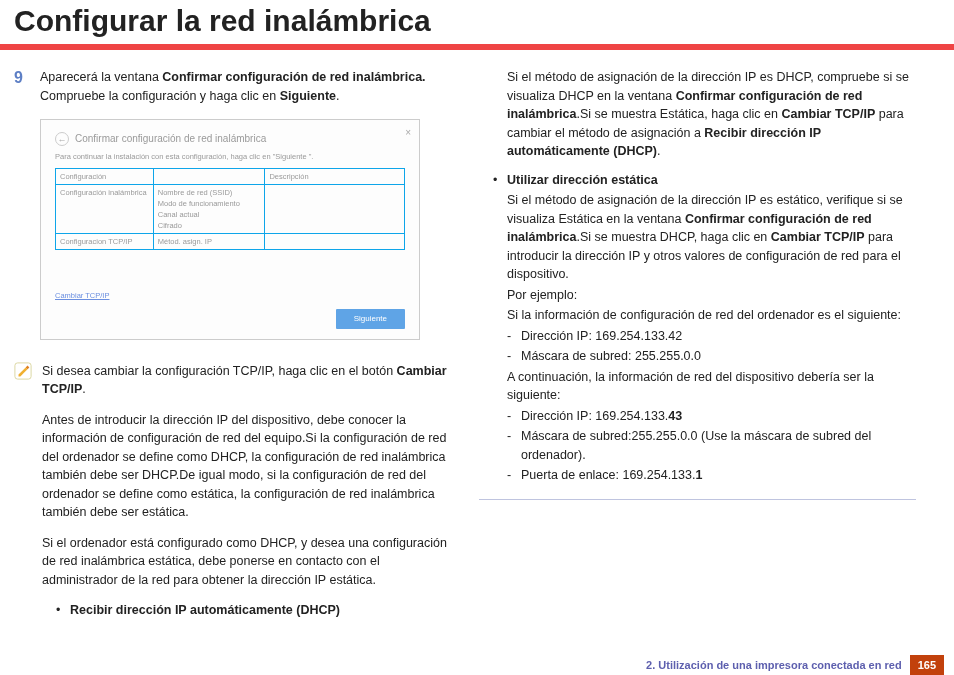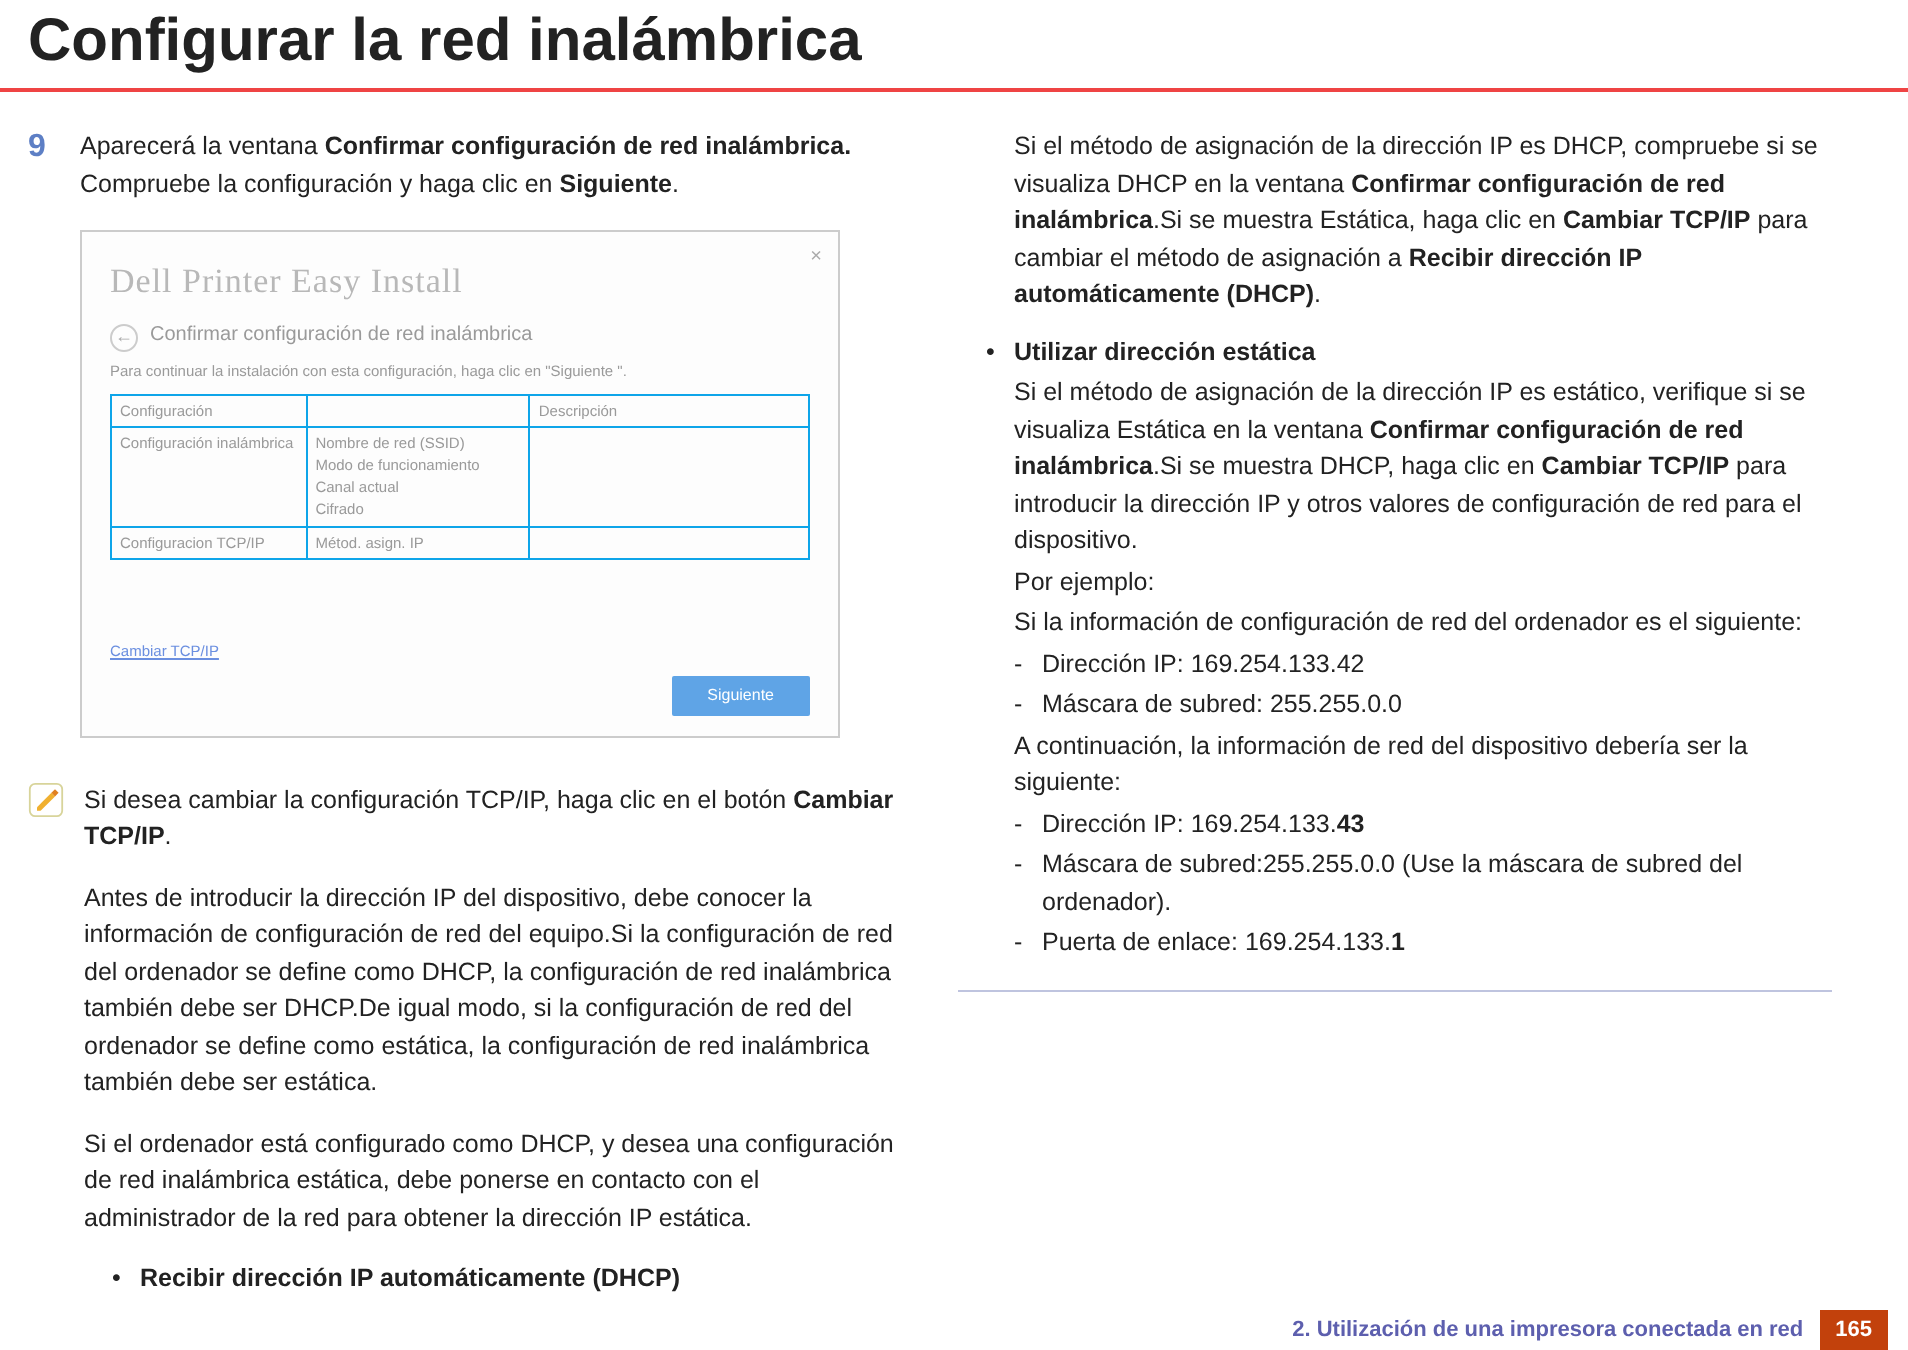--- a/index.html
+++ b/index.html
@@ -9,21 +9,21 @@
     font-family: Arial, Helvetica, sans-serif;
     background: #fff;
     position: relative;
     color: #222;
     overflow: hidden;
   }
   .page-title {
     font-size: 30px;
     font-weight: bold;
     padding: 4px 0 6px 14px;
-    border-bottom: 2px solid #ef4444;
+    border-bottom: 6px solid #ef4444;
     letter-spacing: 0px;
   }
   .columns {
     display: flex;
     flex-direction: row;
     padding: 18px 10px 0 14px;
   }
   .col {
     width: 50%;
     padding-right: 28px;
@@ -114,21 +114,20 @@
   <div class="col">
     <div class="step-row">
       <div class="step-num">9</div>
       <div class="step-body">
         <span>Aparecerá la ventana </span><b>Confirmar configuración de red inalámbrica.</b><span> Compruebe la configuración y haga clic en </span><b>Siguiente</b><span>.</span>
       </div>
     </div>
 
     <div class="shot">
       <div class="shot-close">×</div>
-      <div class="shot-brand">Dell Printer Easy Install</div>
       <div class="shot-sub-row">
         <div class="shot-back">←</div>
         <div class="shot-sub">Confirmar configuración de red inalámbrica</div>
       </div>
       <div class="shot-instr">Para continuar la instalación con esta configuración, haga clic en "Siguiente ".</div>
       <table class="shot-table">
         <tbody>
             <tr>
           <th class="col1">Configuración</th>
           <th class="col2"></th>

